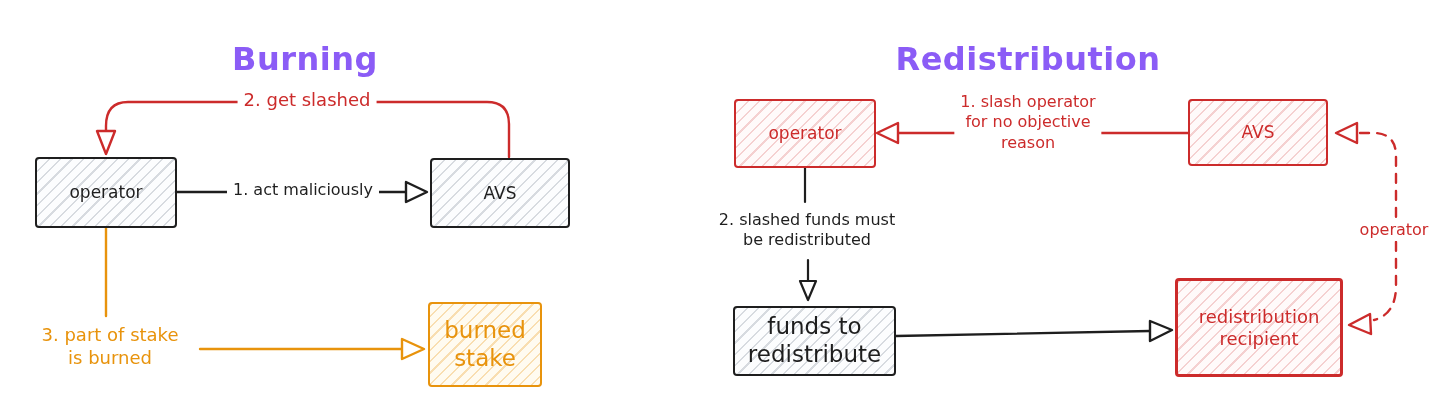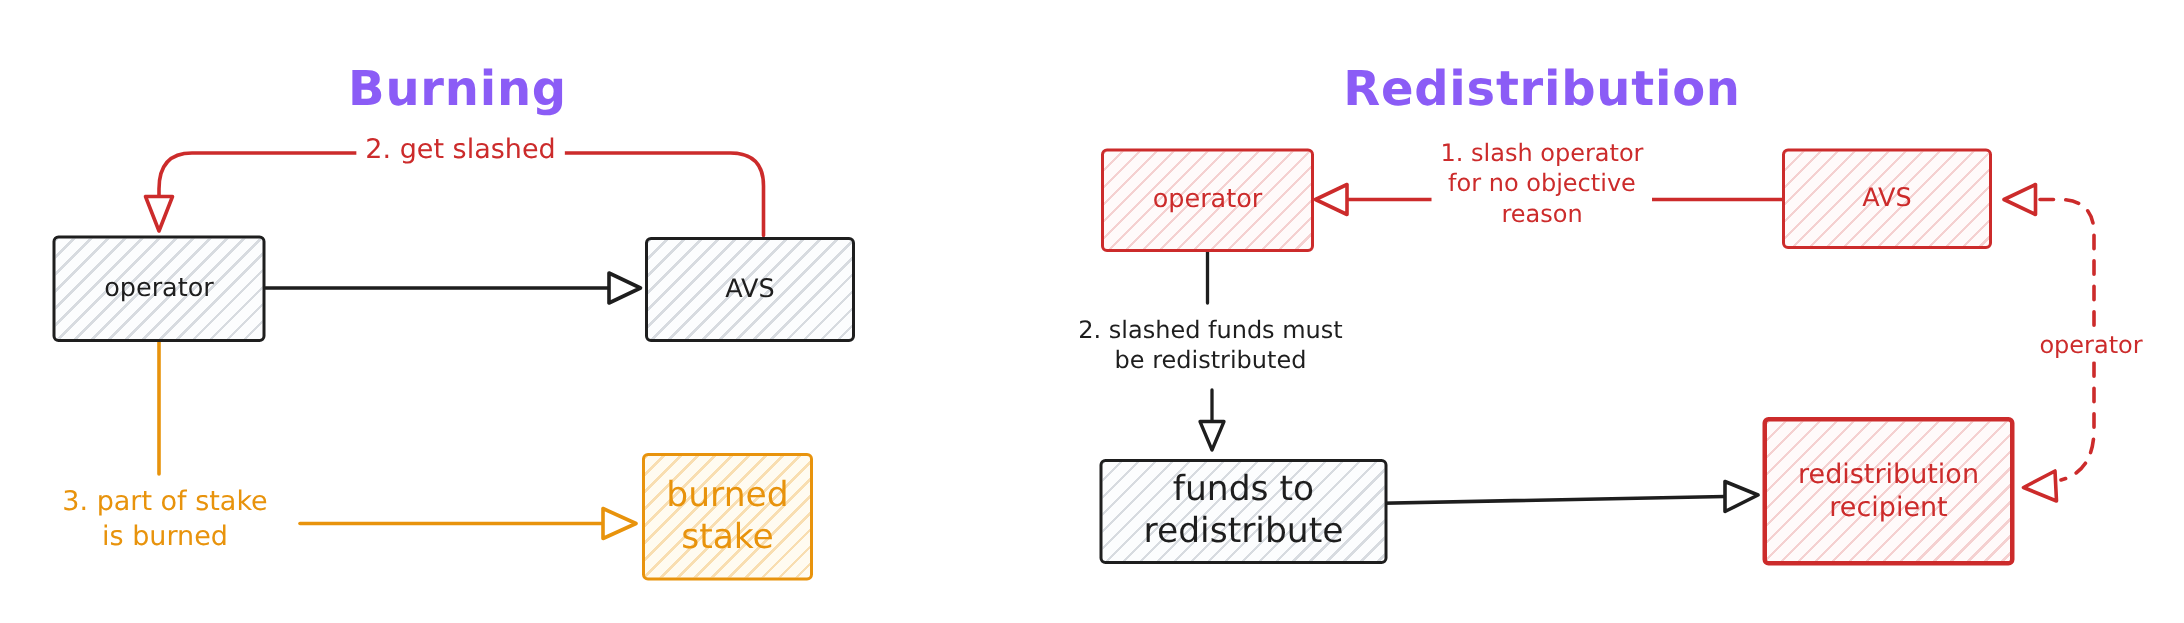--- a/index.html
+++ b/index.html
@@ -96,31 +96,32 @@
     <span class="node-label ink fs26">operator</span>
   </div>
   <div class="node gray" style="left:430px;top:158px;width:140px;height:70px">
     <span class="node-label ink fs26">AVS</span>
   </div>
   <div class="node orange" style="left:428px;top:302px;width:114px;height:85px">
     <span class="node-label orange-text fs23">burned
 stake</span>
   </div>
 
+  <div class="edge-label ink fs21" style="left:303px;top:179px">1. act maliciously</div>
   <div class="edge-label red-text fs22" style="left:307px;top:87px">2. get slashed</div>
   <div class="edge-label orange-text fs22" style="left:110px;top:322px">3. part of stake
 is burned</div>
 
   <div class="node red" style="left:734px;top:99px;width:142px;height:69px">
     <span class="node-label red-text fs26">operator</span>
   </div>
   <div class="node red" style="left:1188px;top:99px;width:140px;height:67px">
     <span class="node-label red-text fs26">AVS</span>
   </div>
-  <div class="node gray" style="left:733px;top:306px;width:192px;height:70px">
+  <div class="node gray" style="left:733px;top:306px;width:163px;height:70px">
     <span class="node-label ink fs23">funds to
 redistribute</span>
   </div>
   <div class="node red red-thick" style="left:1175px;top:278px;width:168px;height:99px">
     <span class="node-label red-text fs22">redistribution
 recipient</span>
   </div>
 
   <div class="edge-label red-text fs21" style="left:1028px;top:91px">1. slash operator
 for no objective

